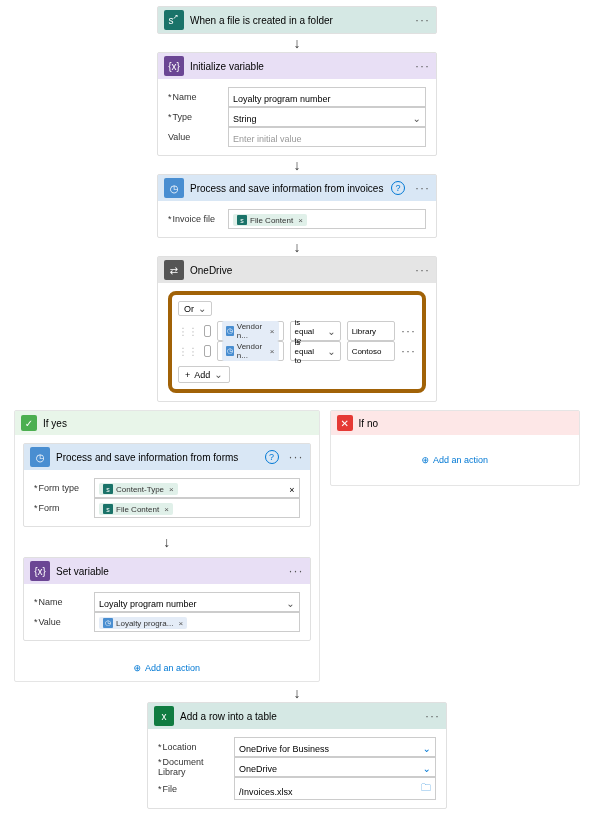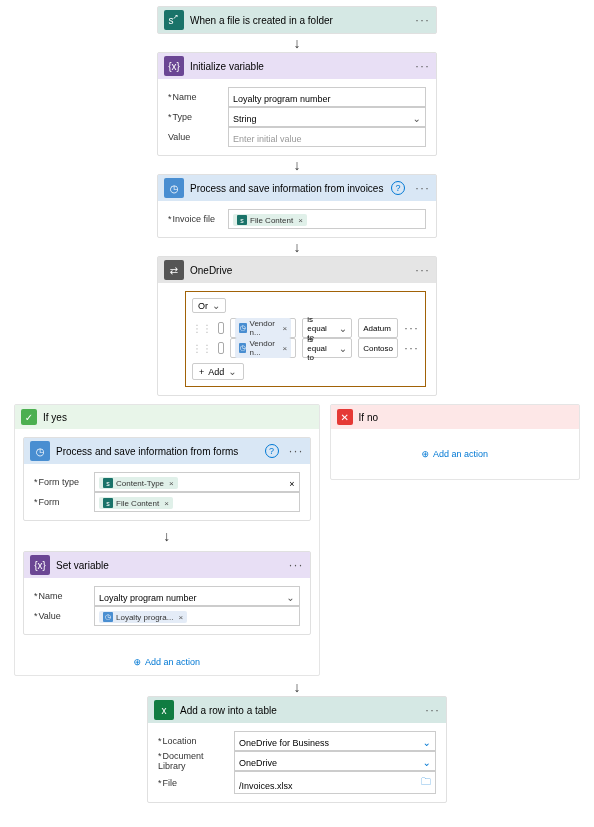--- a/index.html
+++ b/index.html
@@ -34,21 +34,21 @@
   .ic-doc { background: #498ed1; }
   .ic-cond { background: #555; }
   .ic-excel { background: #107c41; }
   .tk-green { background: #e0f0e9; }
   .tk-blue { background: #e4ecf7; }
   .tk-green .ticon, .tk-teal .ticon { background: #1a7369; }
   .tk-blue .ticon { background: #498ed1; }
   .field-label.req::before { content: "*"; color: #333; margin-right: 1px; }
 
   
-  .cond-group { border: 1px solid #a16207; border-radius: 0; padding: 6px; display: flex; flex-direction: column; gap: 5px; margin-left: 17px; }
+  .cond-group { border: 4px solid #a16207; border-radius: 8px; padding: 6px; display: flex; flex-direction: column; gap: 5px; }
   .or-pill { display: inline-flex; align-items: center; border: 1px solid #ccc; border-radius: 2px; padding: 1px 5px; font-size: 9px; align-self: flex-start; gap: 4px; }
   .cond-row { display: flex; align-items: center; gap: 6px; }
   .cond-row .grip { color: #bbb; font-size: 10px; }
   .cond-row .cb { width: 12px; height: 12px; border: 1px solid #aaa; border-radius: 2px; }
   .cond-row .cell { border: 1px solid #ccc; border-radius: 2px; height: 20px; display: flex; align-items: center; padding: 6px 4px; font-size: 8px; }
   .cond-row .cell-a { width: 75px; }
   .cond-row .cell-b { width: 85px; justify-content: center; gap: 12px; }
   .cond-row .cell-c { width: 80px; }
   .add-btn { display: inline-flex; align-items: center; border: 1px solid #ccc; border-radius: 2px; padding: 2px 6px; font-size: 9px; align-self: flex-start; gap: 4px; }
 
@@ -158,21 +158,21 @@
                   <span class="token tk-blue">
                     <span class="ticon">◷</span>
                     <span>Vendor n...</span>
                     <span class="tx">×</span>
                   </span>
                 </span>
                 <span class="cell cell-b">
                   <span>is equal to</span>
                   <span class="chev">⌄</span>
                 </span>
-                <span class="cell cell-c">Adatum</span>
+                <span class="cell cell-c">Library</span>
                 <span class="dots">···</span>
               </div>
               <div class="cond-row">
                 <span class="grip">⋮⋮</span>
                 <span class="cb"></span>
                 <span class="cell cell-a">
                   <span class="token tk-blue">
                     <span class="ticon">◷</span>
                     <span>Vendor n...</span>
                     <span class="tx">×</span>

